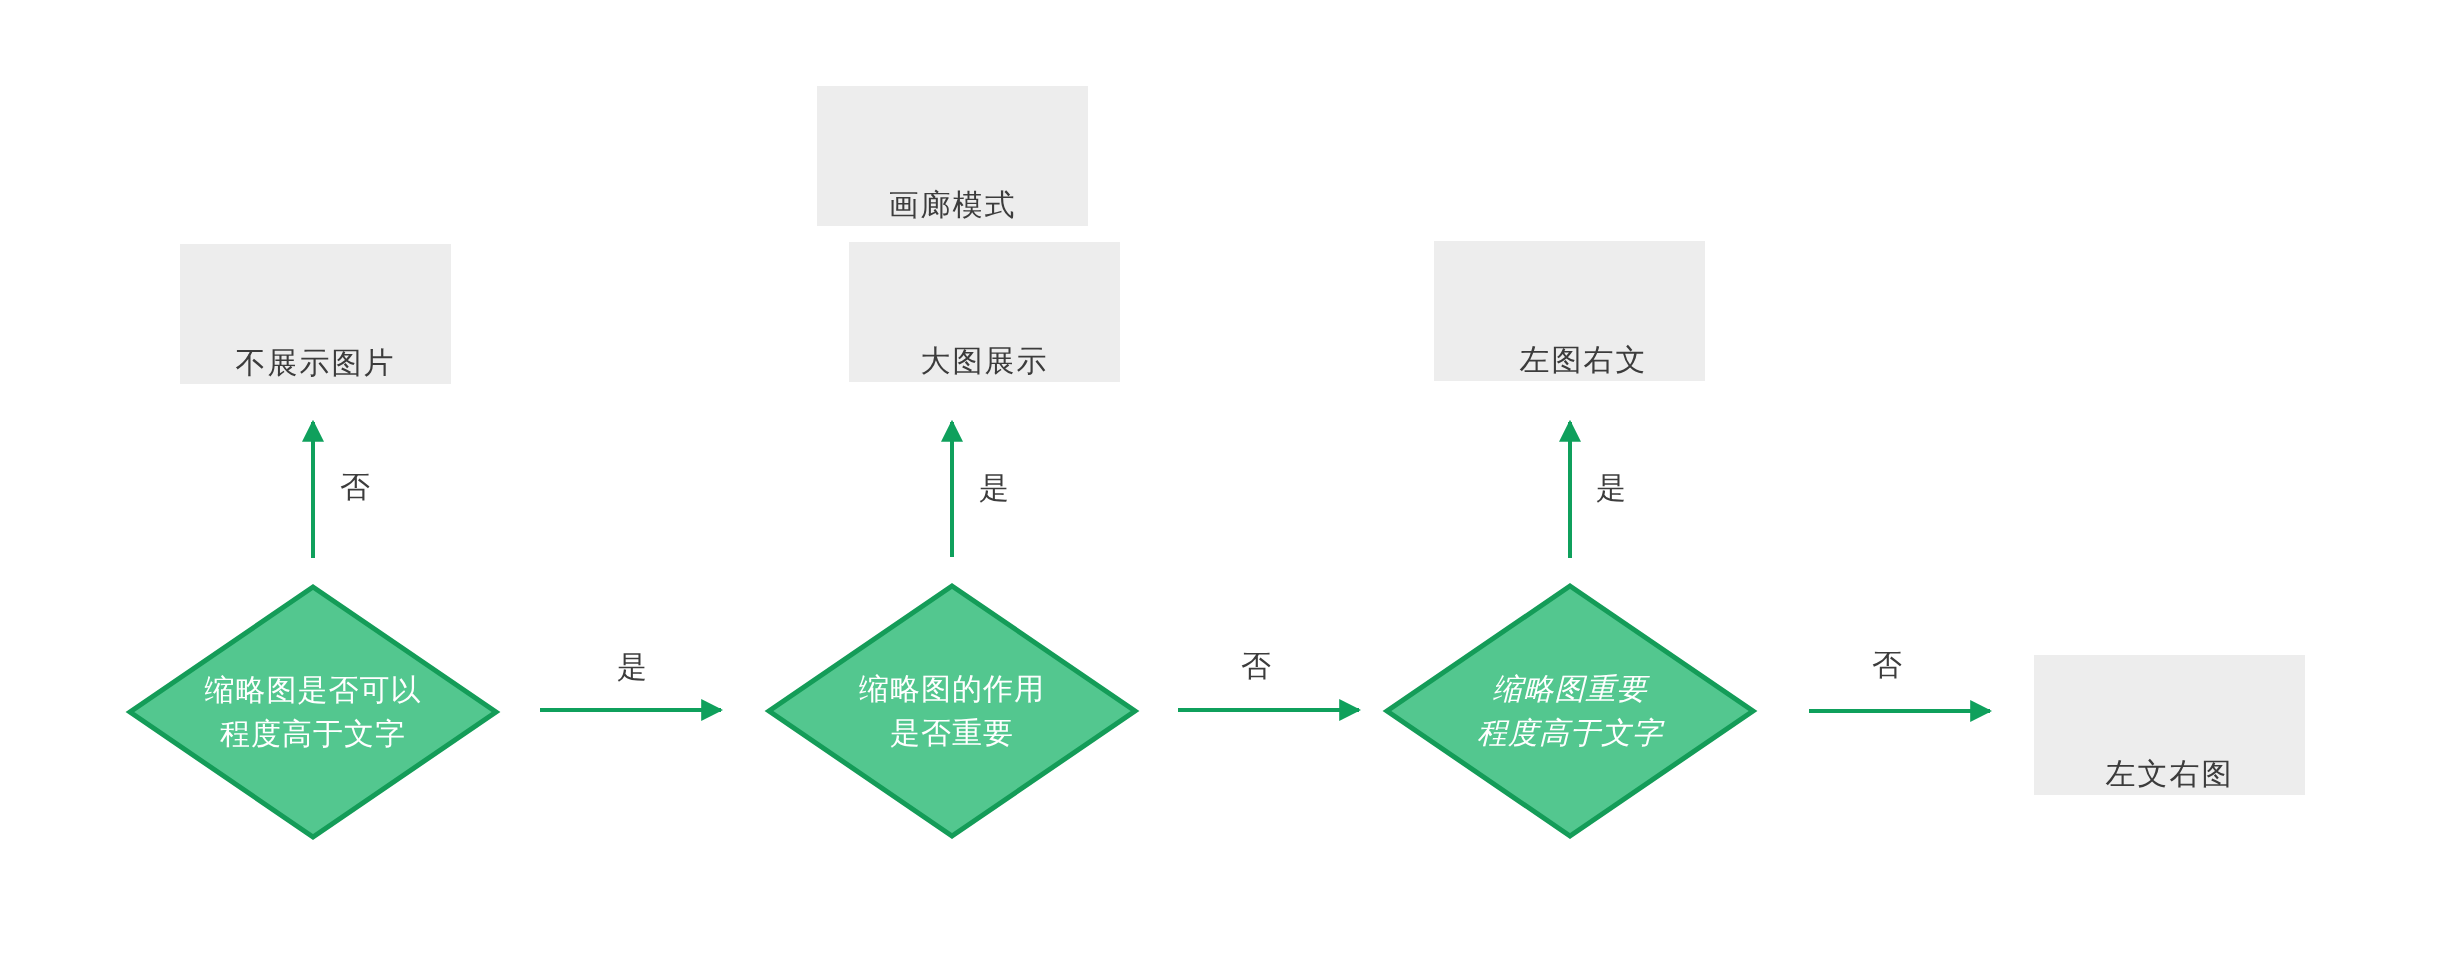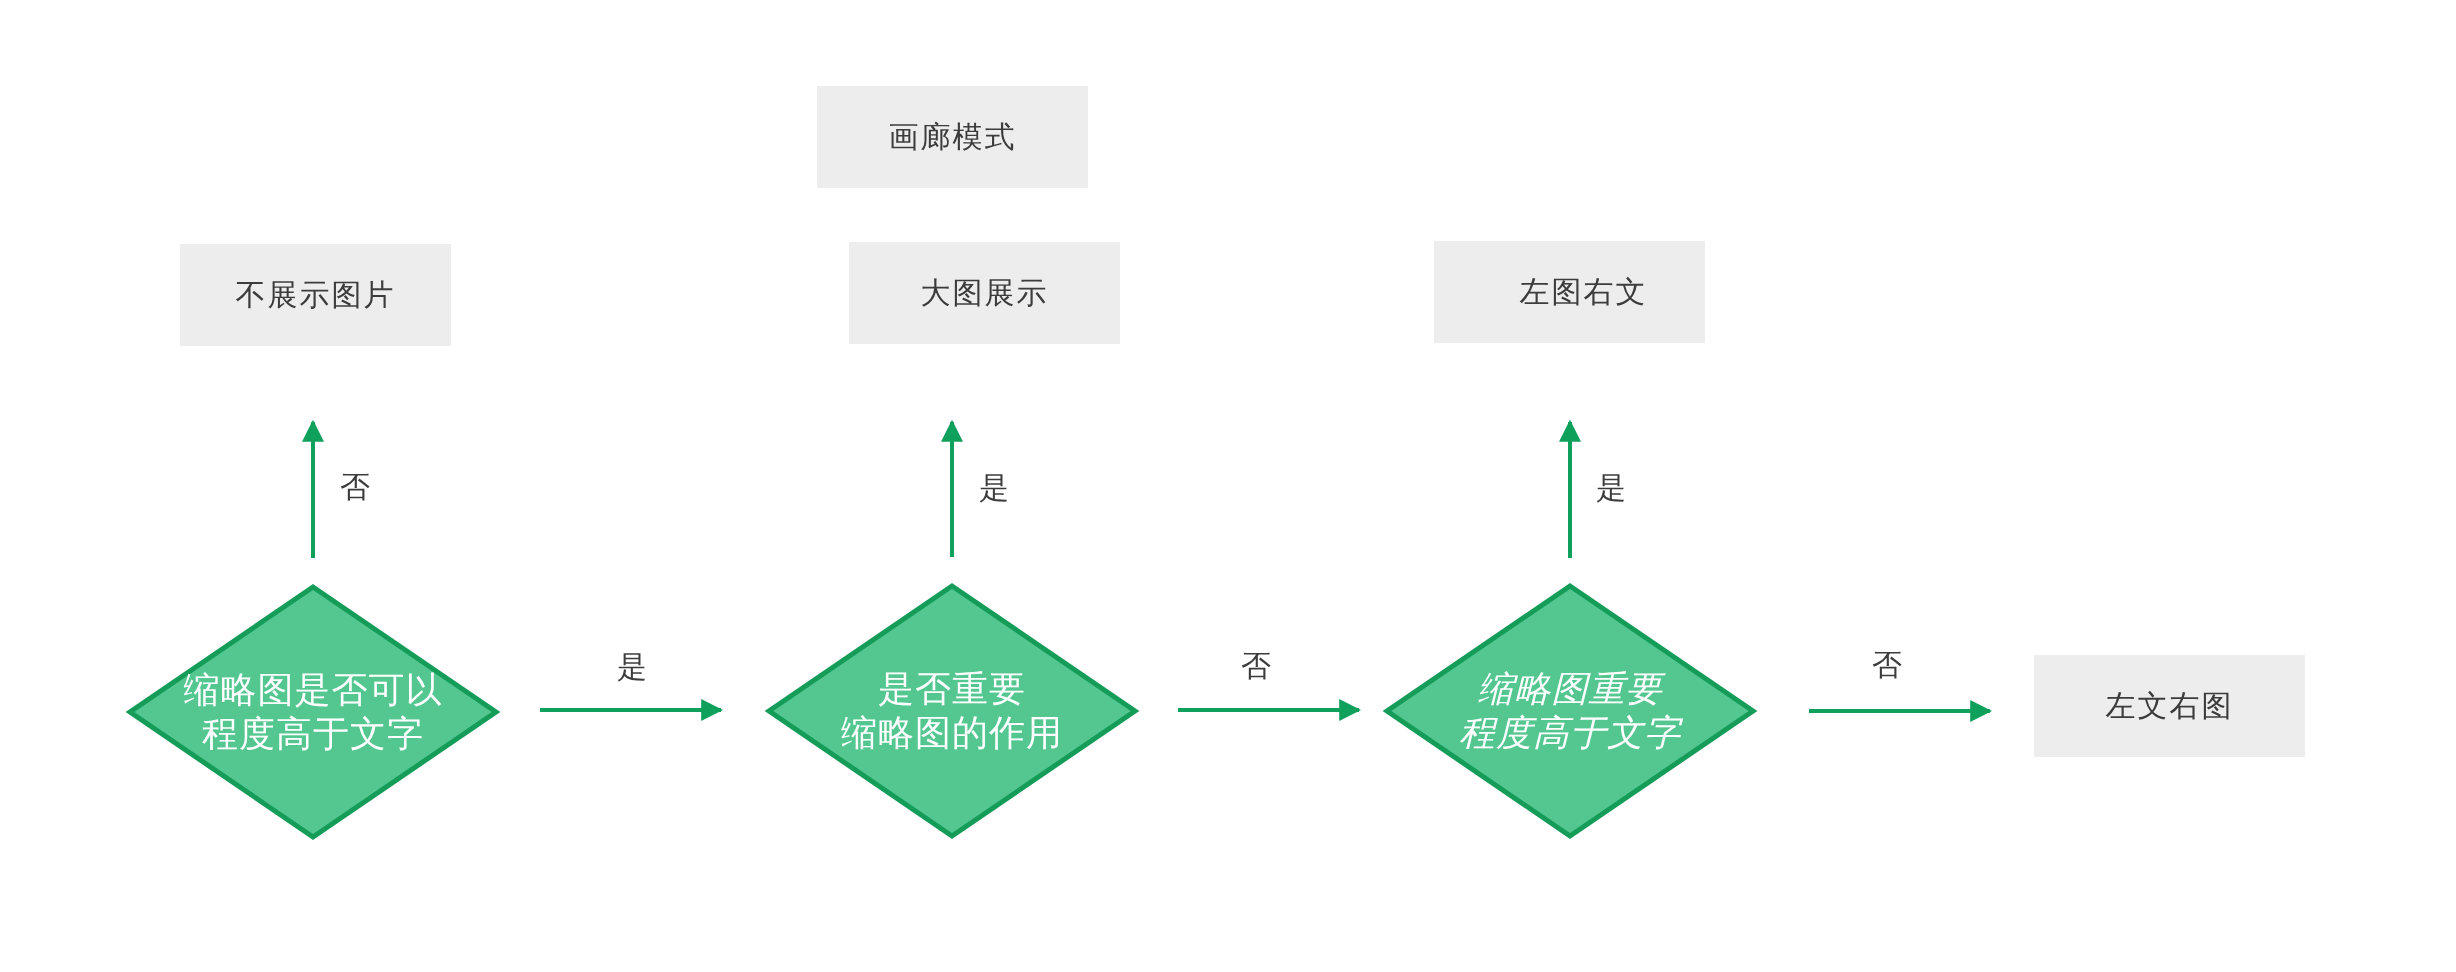--- a/index.html
+++ b/index.html
@@ -22,38 +22,38 @@
     overflow: hidden;
   }
   .shape-layer {
     position: absolute;
     left: 0; top: 0;
     width: 2456px; height: 972px;
   }
   .node-box {
     position: absolute;
     width: 271px;
-    height: 102px;
+    height: 140px;
     background: var(--box-bg);
     display: flex;
-    align-items: center;
+    align-items: flex-end;
     justify-content: center;
   }
   .node-box .label {
     font-size: 30px;
     color: var(--text-dark);
     letter-spacing: 2px;
     white-space: nowrap;
   }
   .diamond-label {
     position: absolute;
     width: 320px;
     transform: translate(-50%, -50%);
     text-align: center;
-    font-size: 36px;
+    font-size: 30px;
     line-height: 44px;
     color: var(--diamond-text);
     letter-spacing: 1px;
   }
   .edge-label {
     position: absolute;
     transform: translate(-50%, -50%);
     font-size: 30px;
     color: var(--text-dark);
     white-space: nowrap;
@@ -103,22 +103,22 @@
   <div class="node-box" style="left:2034px; top:655px;">
     <span class="label">左文右图</span>
   </div>
 
   <div class="diamond-label" style="left:313px; top:712px;">
     <div>缩略图是否可以</div>
     <div>程度高于文字</div>
   </div>
 
   <div class="diamond-label" style="left:952px; top:711px;">
+    <div>缩略图的作用</div>
     <div>是否重要</div>
-    <div>缩略图的作用</div>
   </div>
 
   <div class="diamond-label" style="left:1570px; top:711px;font-style:italic;">
     <div>缩略图重要</div>
     <div>程度高于文字</div>
   </div>
 
   <div class="edge-label" style="left:355px; top:487px;">否</div>
 
   <div class="edge-label" style="left:632px; top:667px;">是</div>

